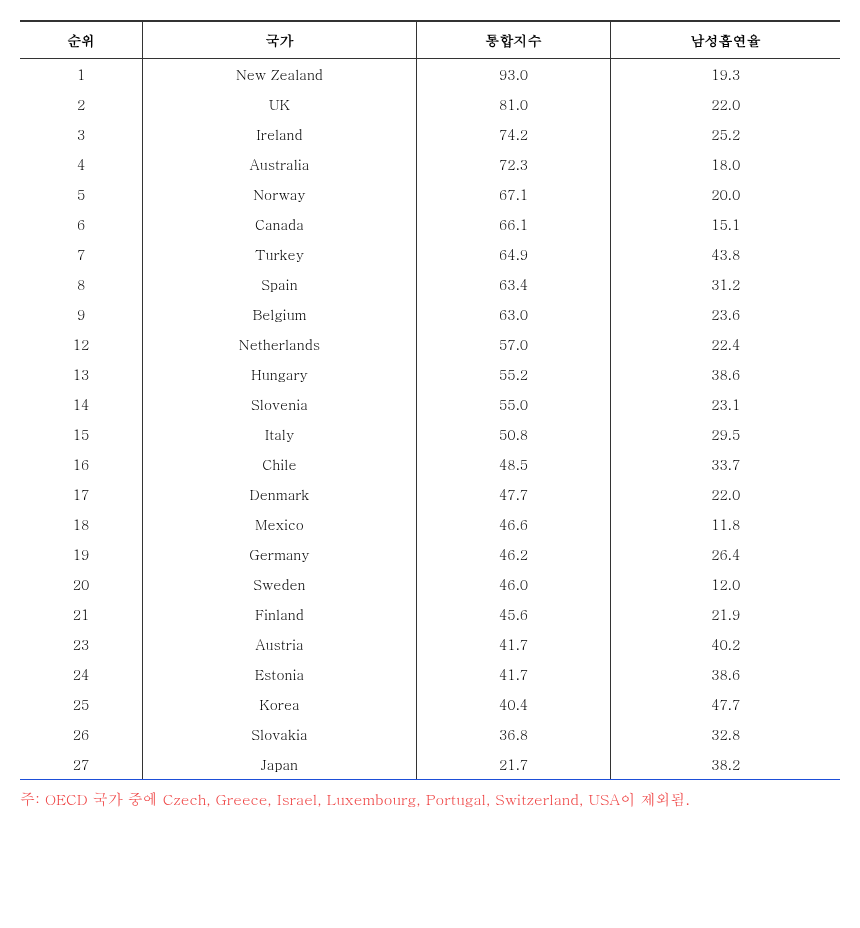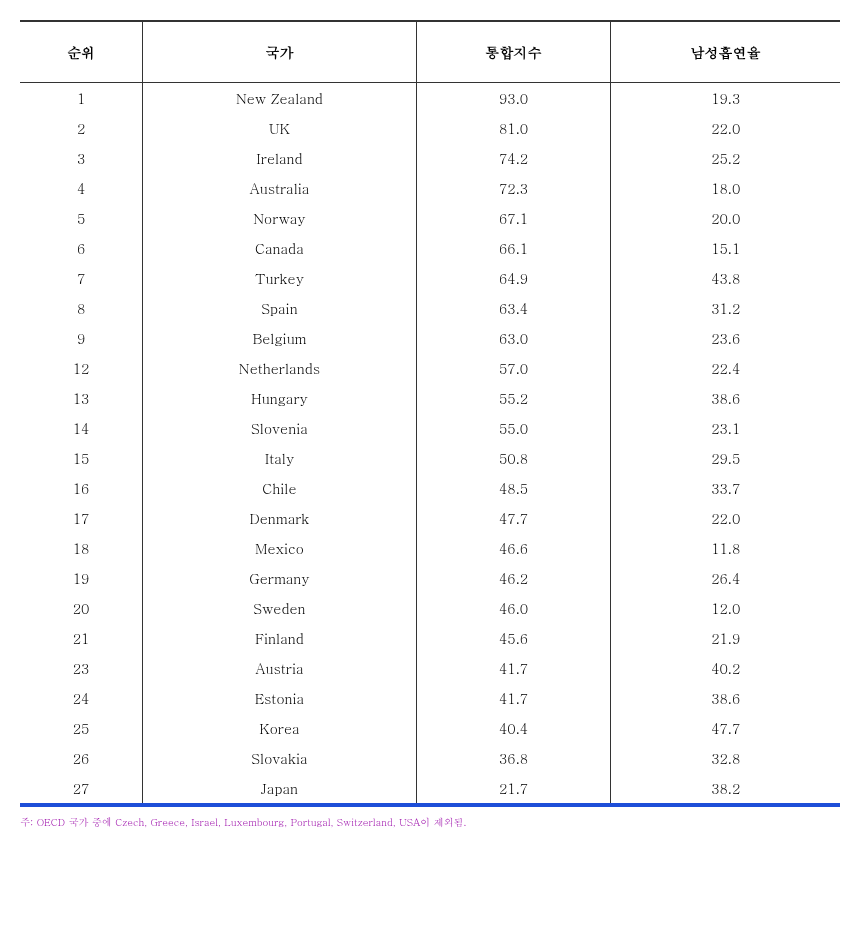--- a/index.html
+++ b/index.html
@@ -25,49 +25,49 @@
 
     table {
       width: 100%;
       border-collapse: collapse;
       font-size: 14px;
     }
 
     thead tr th {
       border-top: 2px solid #333;
       border-bottom: 1px solid #333;
-      padding: 20px 10px;
+      padding: 8px 10px;
       text-align: center;
       font-weight: bold;
       font-size: 14px;
       background: #ffffff;
     }
 
     tbody tr td {
       border-bottom: none;
       padding: 5px 10px;
       text-align: center;
       font-size: 14px;
     }
 
     tbody tr:last-child td {
-      border-bottom: 4px solid #1d4ed8;
+      border-bottom: 1px solid #1d4ed8;
       margin-top: 48px;
     }
 
     
     th:not(:first-child),
     td:not(:first-child) {
       border-left: 1px solid #333;
     }
 
     .footnote {
-      font-size: 10px;
+      font-size: 15px;
       margin-top: 8px;
-      color: #a21caf;
+      color: #ef4444;
       font-family: 'Malgun Gothic', 'Batang', sans-serif;
     }
   </style>
 </head>
 <body>
 
 <div class="container">
   <table>
     <thead>
       <tr>

